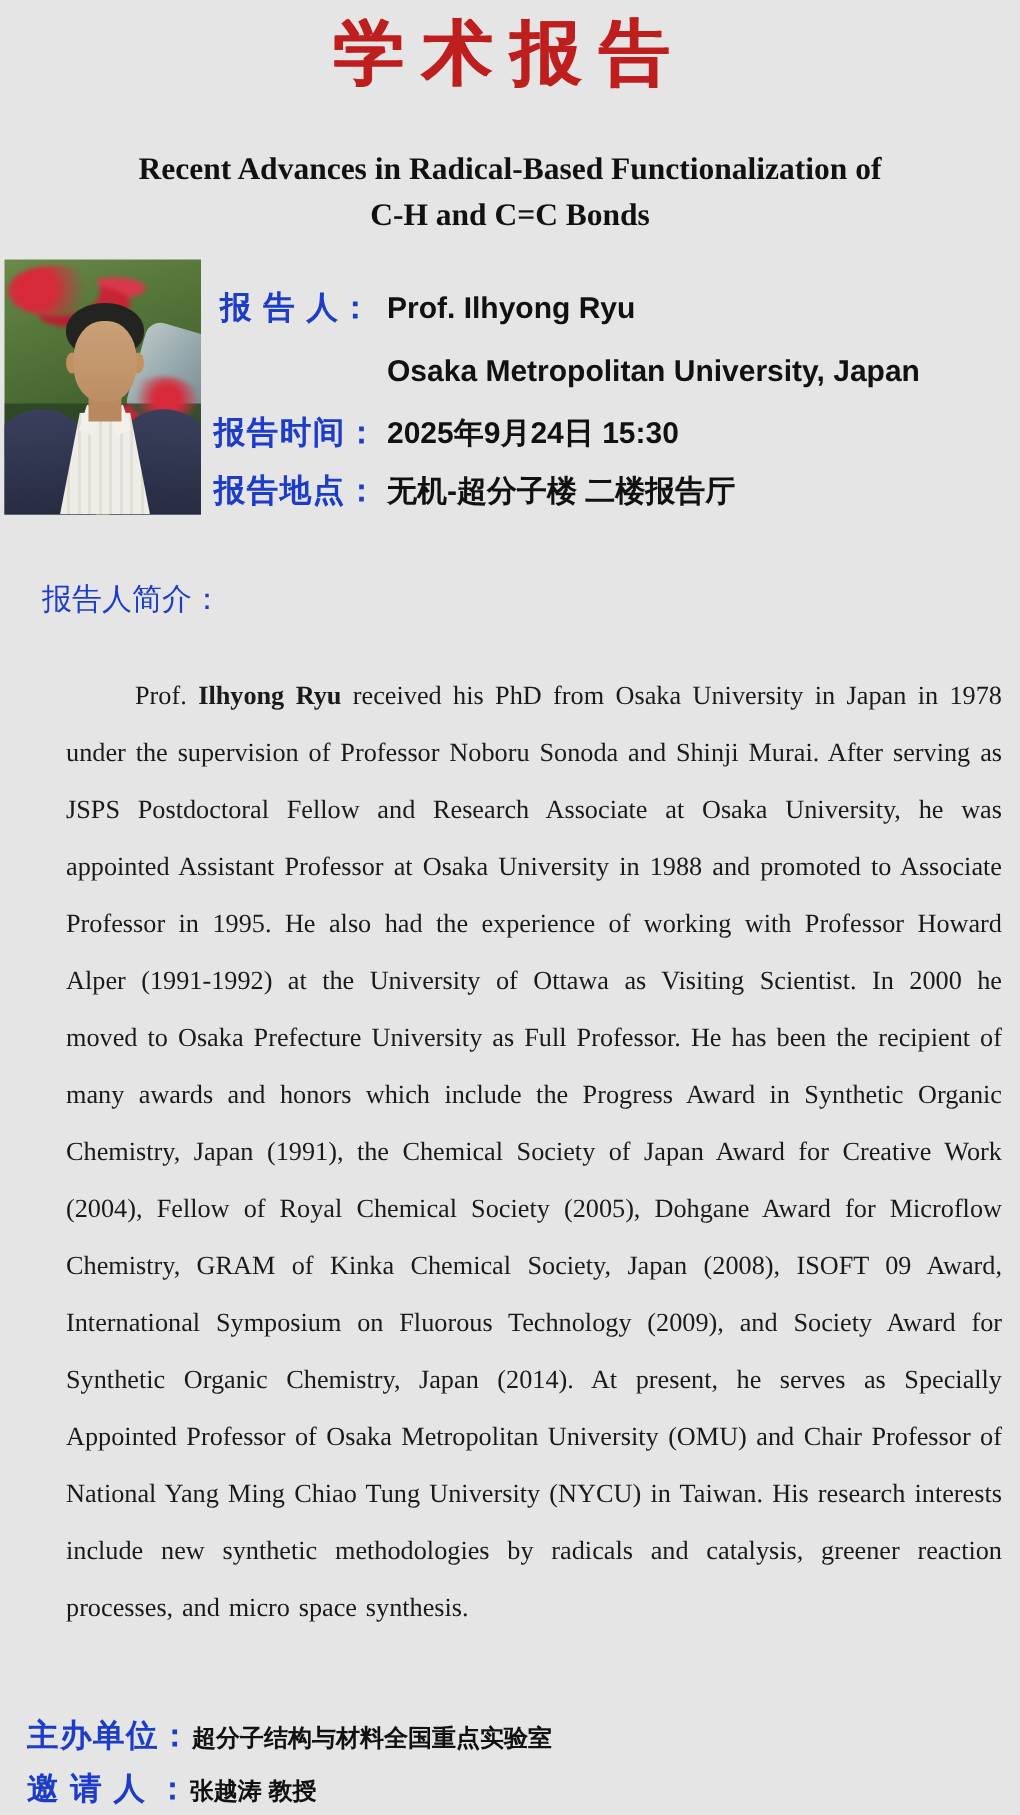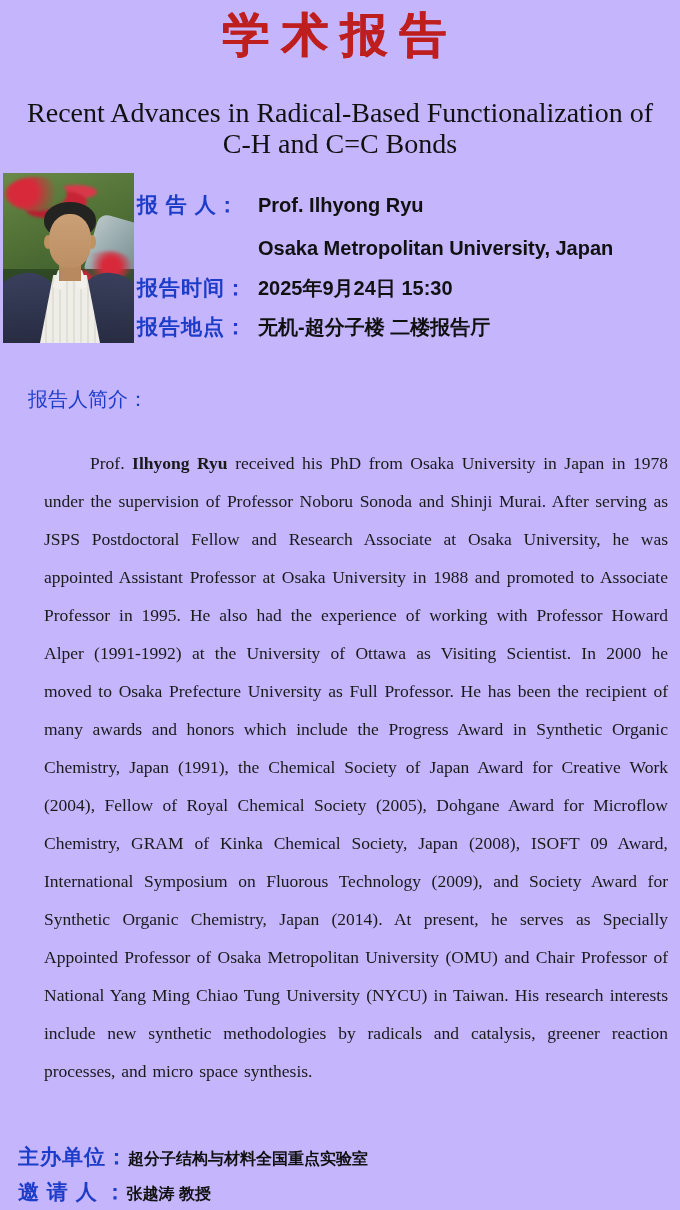--- a/index.html
+++ b/index.html
@@ -1,20 +1,20 @@
 <!DOCTYPE html>
 <html><head>
 <meta charset="utf-8">
 <style>
   html, body { margin: 0; padding: 0; background: #ffffff; }
   .page {
     position: relative;
     width: 680px;
     height: 1210px;
-    background: #c4b5fd;
+    background: #e5e5e5;
     overflow: hidden;
     font-family: "Liberation Sans", sans-serif;
     color: #1a1a1a;
   }
 
   
   .main-title {
     position: absolute;
     top: 4px; left: 0; width: 100%;
     text-align: center;
@@ -24,22 +24,22 @@
     color: #bf1e1e;
     text-shadow: 1px 0 0 #bf1e1e;
   }
 
   
   .english-title {
     position: absolute;
     top: 97px; left: 0; width: 100%;
     text-align: center;
     font-family: "Liberation Serif", serif;
-    font-weight: normal;
-    font-size: 28px;
+    font-weight: bold;
+    font-size: 21px;
     line-height: 31px;
     color: #111111;
   }
 
   
   .speaker-section { position: absolute; top: 173px; left: 0; width: 680px; height: 172px; }
 
   .photo {
     position: absolute; left: 3px; top: 0;
     width: 131px; height: 170px;
@@ -107,20 +107,21 @@
 
   .speaker-info { position: absolute; left: 137px; top: 0; width: 543px; height: 172px; }
   .info-row { position: absolute; left: 0; white-space: nowrap; }
   .info-label {
     display: inline-block;
     min-width: 121px;
     color: #1d3cc8;
     font-weight: bold;
     font-size: 21px;
     letter-spacing: 1px;
+    text-align: center;
   }
   .info-value {
     color: #111111;
     font-weight: bold;
     font-size: 20px;
   }
   .row-name        { top: 18px;  }
   .row-affiliation { top: 64px; left: 121px; }
   .row-time        { top: 101px; }
   .row-venue       { top: 140px; }

